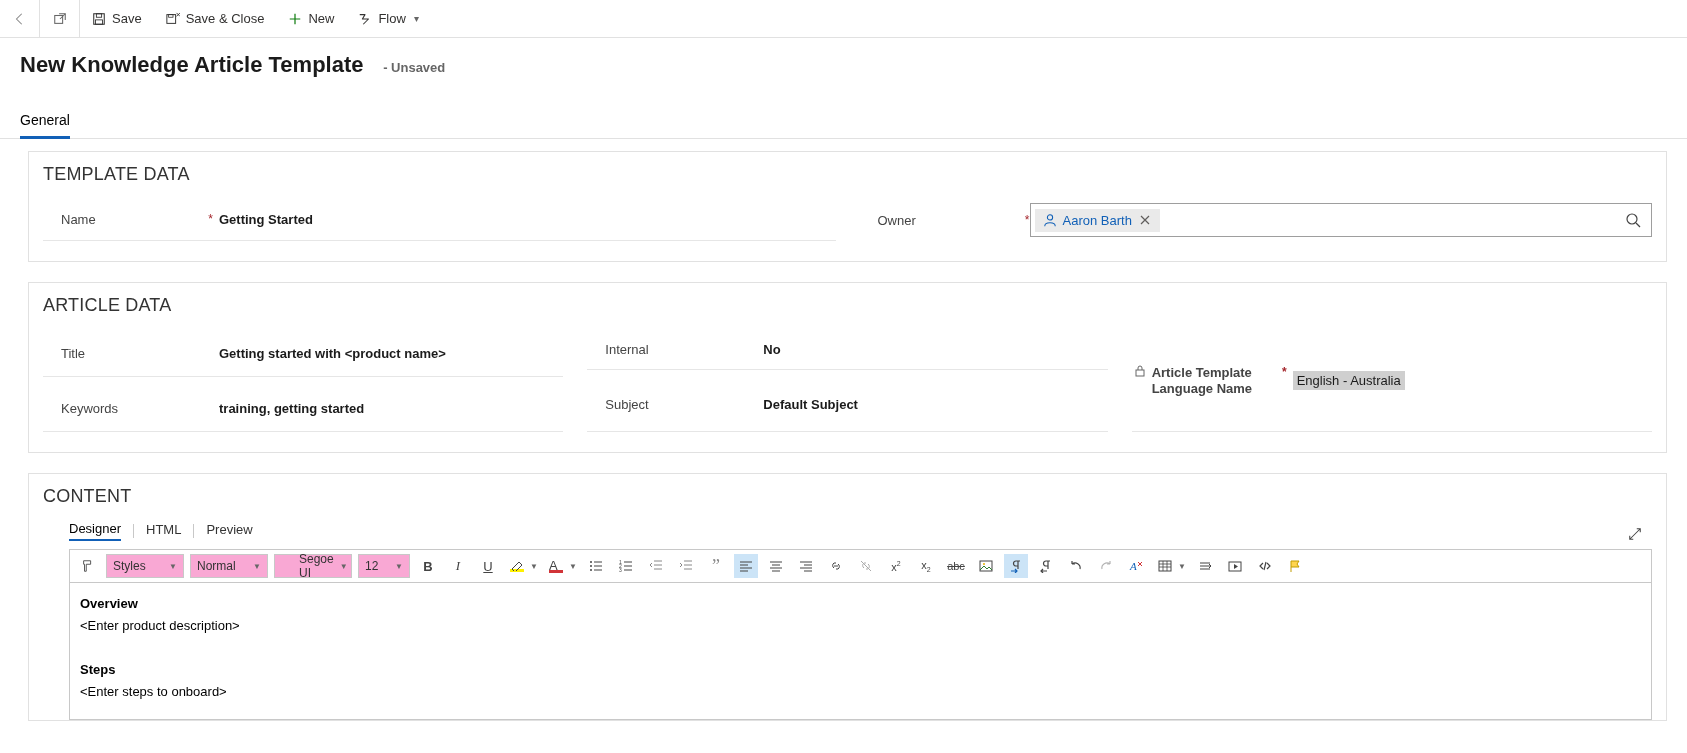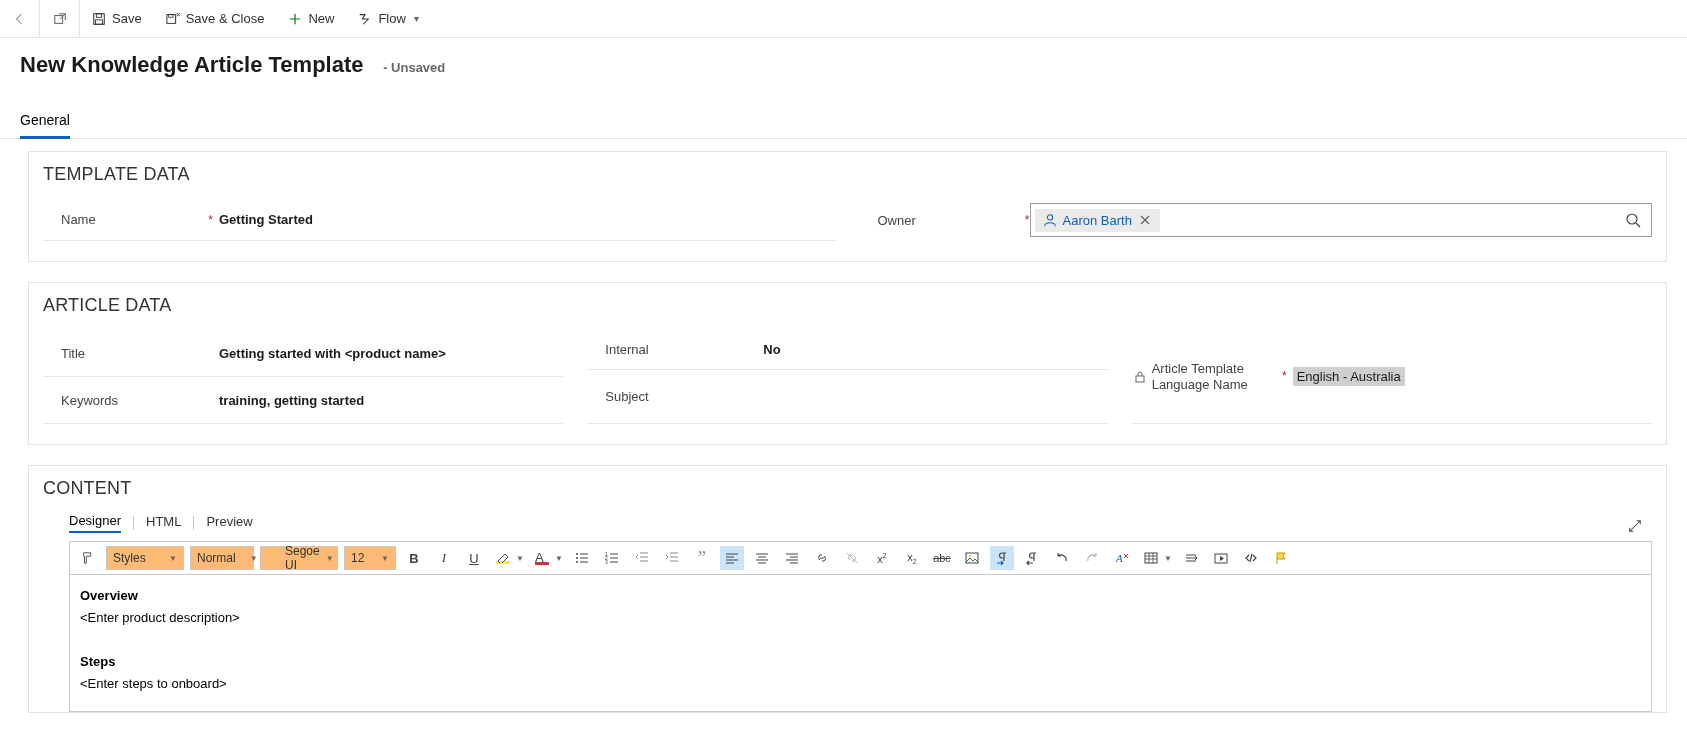--- a/index.html
+++ b/index.html
@@ -64,21 +64,20 @@
   .field {
     display: flex;
     align-items: center;
     flex: 1;
     border-bottom: 1px solid #e6e6e6;
     min-height: 40px;
     padding: 4px 0;
   }
   .field-label-wrap {
     display: flex;
-    align-items: center;
     width: 170px;
     flex: 0 0 170px;
     gap: 4px;
     padding-left: 18px;
   }
   .field-label { font-size: 13px; color: #444; }
   .req { color: #a4262c; font-size: 12px; margin-left: 2px; }
   .lock-icon { width: 12px; height: 12px; margin-left: -16px; margin-right: 2px; flex:0 0 12px; }
   .field-value {
     flex: 1;
@@ -118,23 +117,23 @@
   .lookup-chip .chip-x { color: #605e5c; cursor: pointer; font-size: 12px; padding: 0 2px;}
   .lookup-search {
     margin-left: auto;
     padding: 0 6px;
     color: #444;
     cursor: pointer;
   }
 
   
   .article-grid { display: flex; gap: 24px; }
-  .article-col { flex: 1; display: flex; flex-direction: column; }
+  .article-col { flex: 1; display: flex; flex-direction: column; gap: 8px; }
   .article-col .field { }
-  .multiline-label .field-label-wrap { width: 155px; flex: 0 0 155px; padding-left: 4px; line-height: 1.2;}
+  .multiline-label .field-label-wrap { width: 155px; flex: 0 0 155px; padding-left: 4px; line-height: 1.2; font-weight: bold;}
 
   
   .content-header-row {
     display: flex;
     align-items: flex-start;
     justify-content: space-between;
   }
   .content-tabs {
     display: flex;
     gap: 12px;
@@ -180,21 +179,21 @@
   .tool-select {
     display: flex;
     align-items: center;
     justify-content: space-between;
     border: 1px solid #c8c8c8;
     height: 24px;
     padding: 0 6px;
     font-size: 12px;
     cursor: pointer;
     gap: 6px;
-    background: #fdba74;
+    background: #f9a8d4;
     color: #333;
   }
   .tool-select .tri { font-size: 8px; color: #666; }
   .split-btn {
     display: flex;
     align-items: center;
     border: none;
     gap: 1px;
   }
   .split-btn .tool-btn { width: 22px; }
@@ -335,20 +334,21 @@
         <div class="field">
           <div class="field-label-wrap">
             <span class="field-label">Internal</span>
           </div>
           <div class="field-value">No</div>
         </div>
         <div class="field" style="min-height:54px;">
           <div class="field-label-wrap">
             <span class="field-label">Subject</span>
           </div>
+          <div class="field-value">Default Subject</div>
         </div>
       </div>
 
       <div class="article-col">
         <div class="field multiline-label" style="min-height:54px;">
           <div class="field-label-wrap" style="padding-left:18px;">
             <svg class="lock-icon" viewBox="0 0 12 12">
                 <rect x="2" y="5" width="8" height="6" stroke="#666" fill="none" stroke-width="1"></rect>
                 <path d="M4 5 V3 a2 2 0 0 1 4 0 V5" stroke="#666" fill="none" stroke-width="1"></path>
               </svg>
@@ -385,21 +385,21 @@
       <div class="toolbar">
         <div class="tool-btn">
           <svg width="14" height="14" viewBox="0 0 16 16">
               <path d="M3 2 L11 2 L11 6 L6 6 L6 14 L4 14 L4 6 L3 6 Z" stroke="#444" fill="none" stroke-width="1"></path>
             </svg>
         </div>
         <div class="tool-select" style="width:78px;">
           <span>Styles</span>
           <span class="tri">▼</span>
         </div>
-        <div class="tool-select" style="width:64px;gap:14px;">
+        <div class="tool-select" style="width:78px;gap:14px;">
           <span>Normal</span>
           <span class="tri">▼</span>
         </div>
         <div class="tool-select" style="width:78px;padding-left:24px;">
           <span>Segoe UI</span>
           <span class="tri">▼</span>
         </div>
         <div class="tool-select" style="width:52px;">
           <span>12</span>
           <span class="tri">▼</span>

